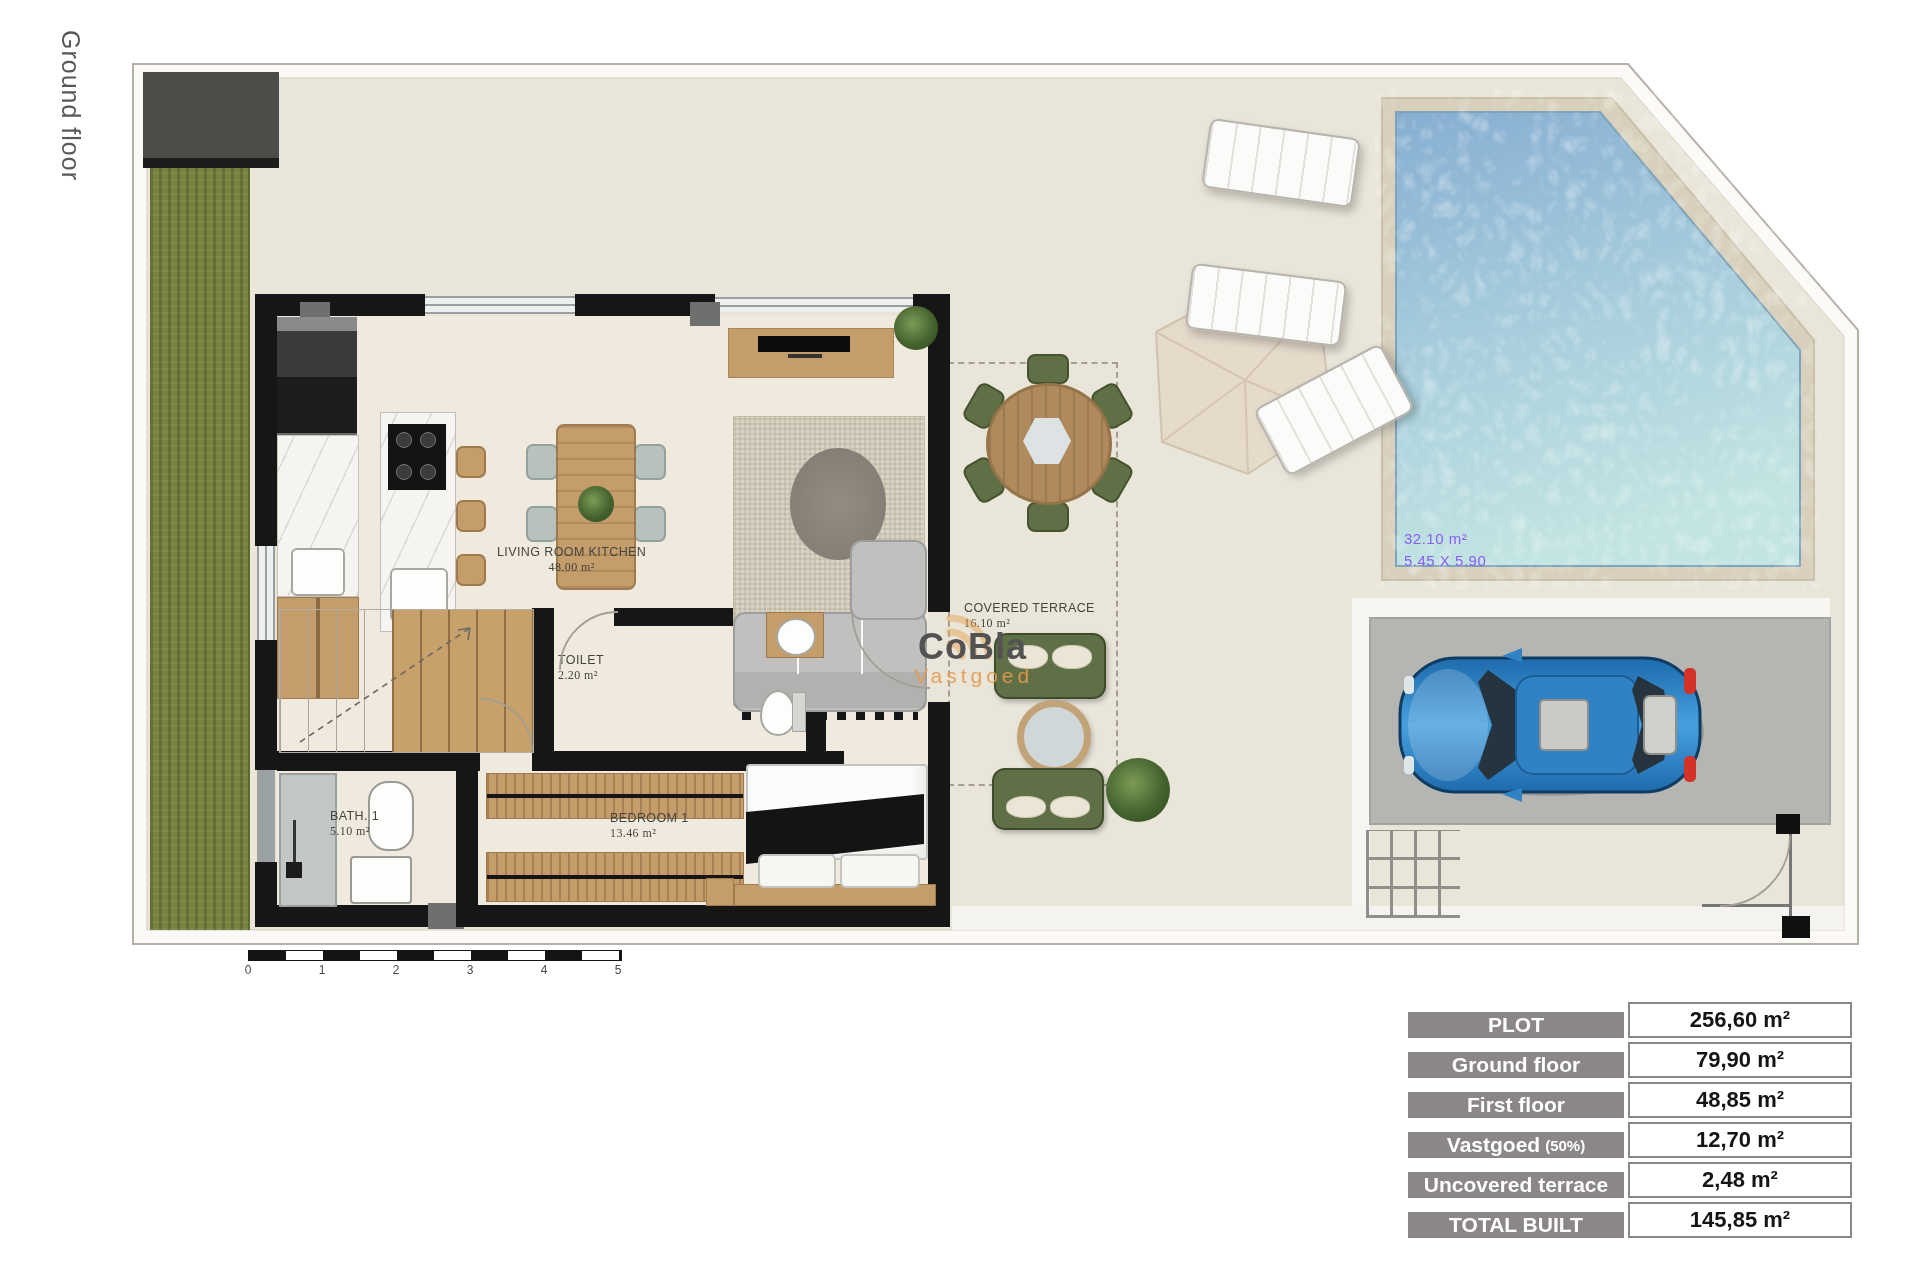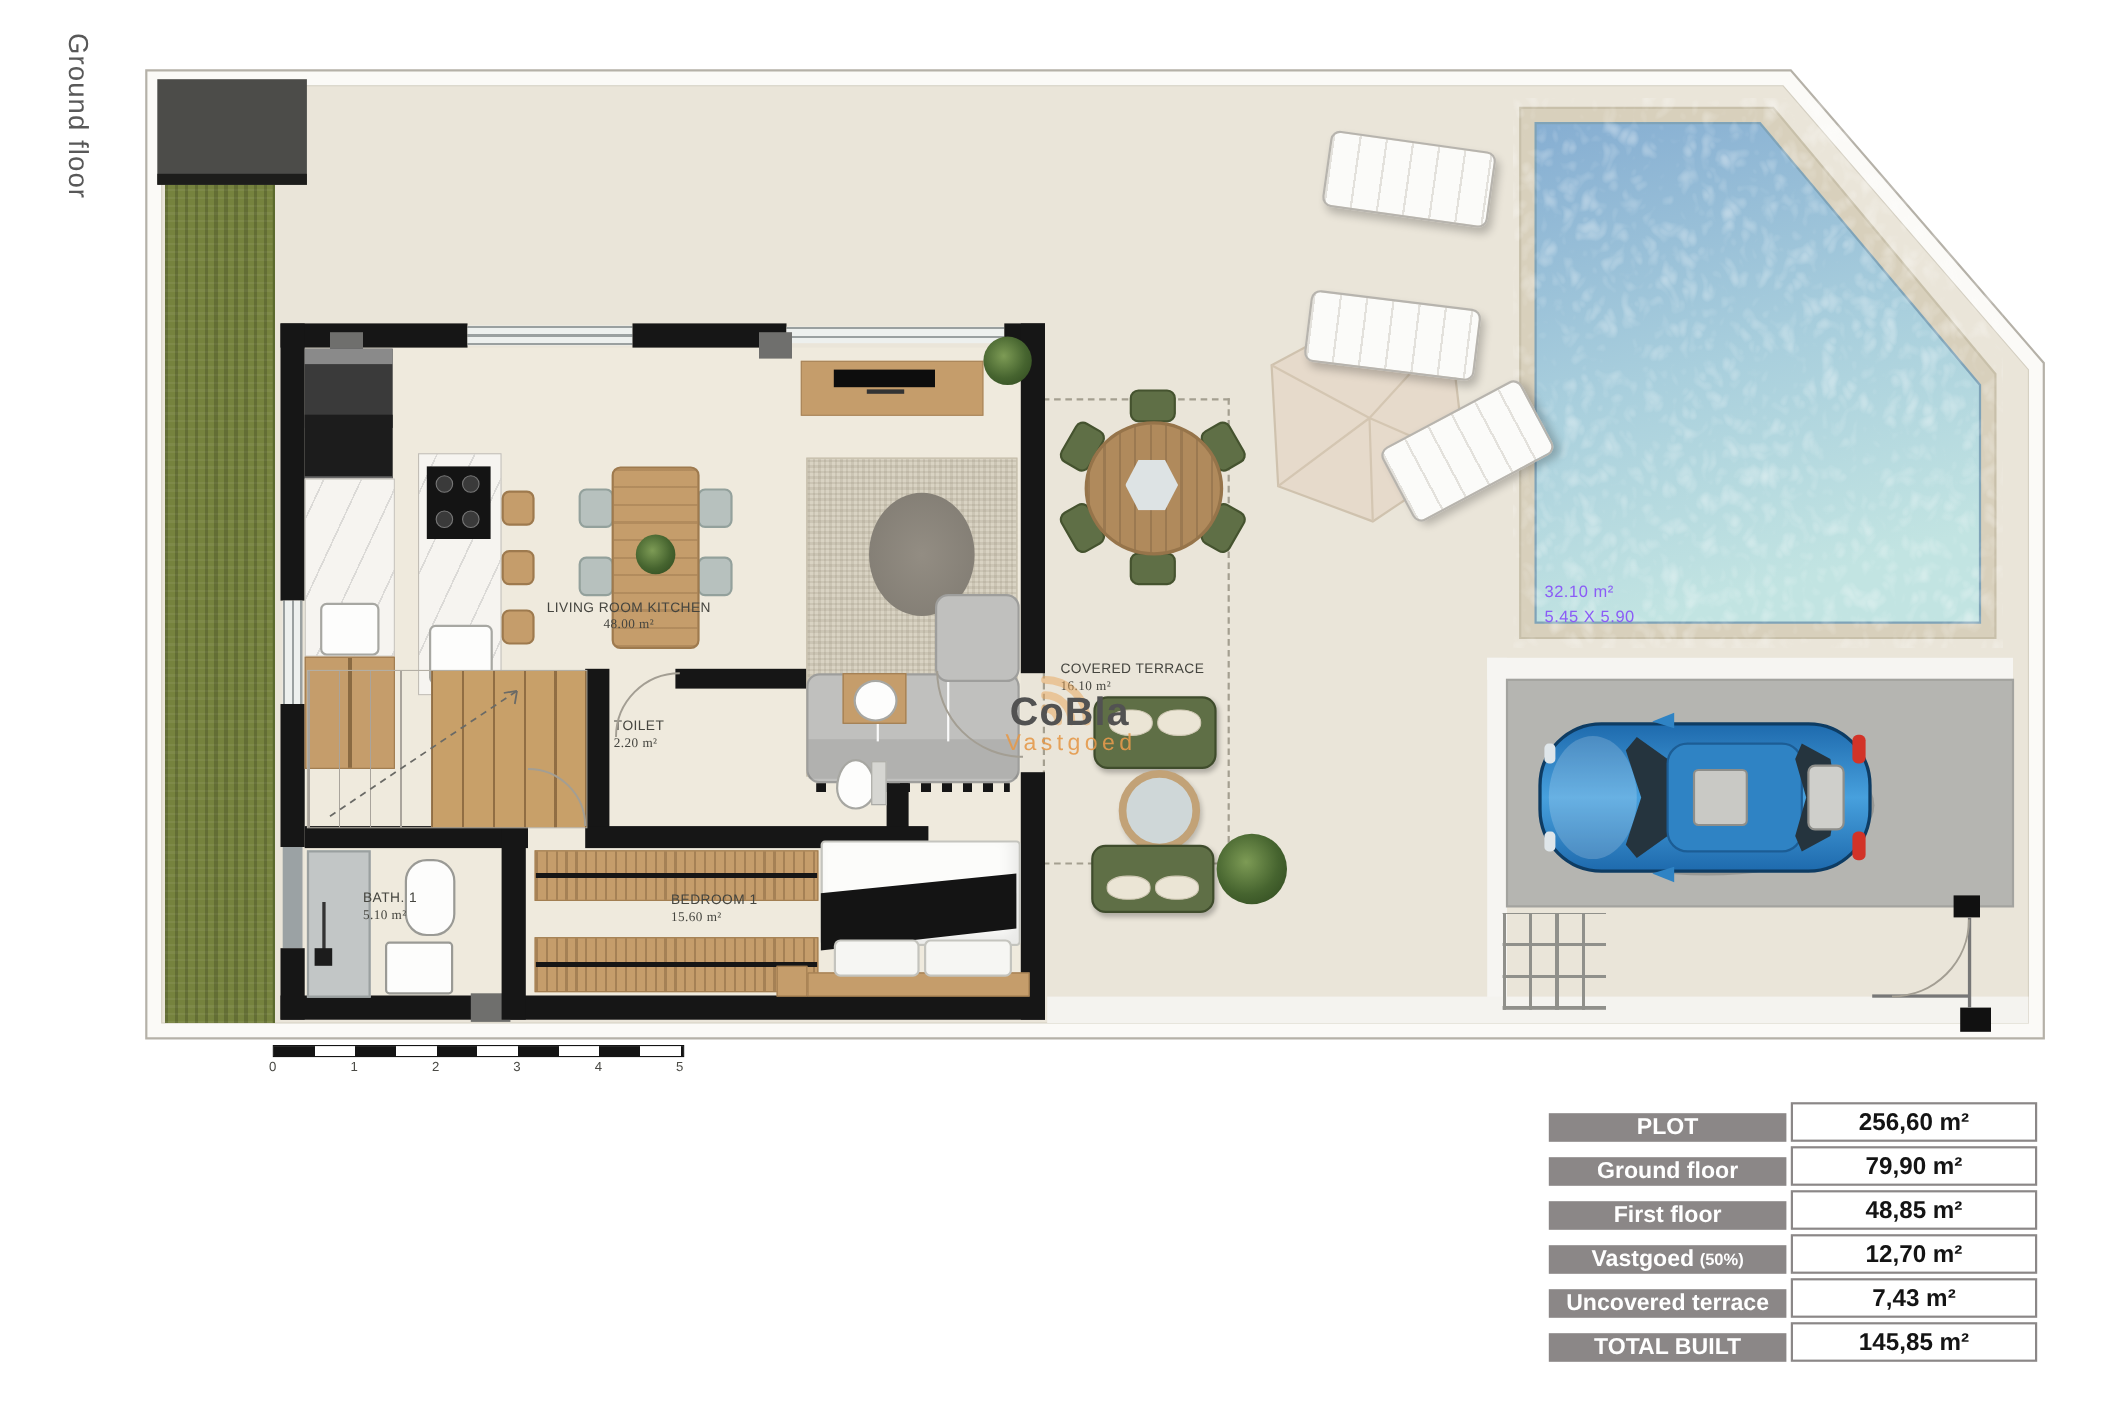--- a/index.html
+++ b/index.html
@@ -249,21 +249,21 @@
   <div class="lblgroup" style="left:558px;top:652px;">
     <div class="lname">TOILET</div>
     <div class="larea">2.20 m²</div>
   </div>
   <div class="lblgroup" style="left:330px;top:808px;">
     <div class="lname">BATH. 1</div>
     <div class="larea">5.10 m²</div>
   </div>
   <div class="lblgroup" style="left:610px;top:810px;">
     <div class="lname">BEDROOM 1</div>
-    <div class="larea">15.60 m²</div>
+    <div class="larea">13.46 m²</div>
   </div>
   <div class="lblgroup" style="left:964px;top:600px;">
     <div class="lname">COVERED TERRACE</div>
     <div class="larea">16.10 m²</div>
   </div>
 
   <div class="pool-text">
     <div>32.10 m²</div>
     <div>5.45 X 5.90</div>
   </div>
@@ -301,21 +301,21 @@
       </div>
     <div class="acell-v">48,85 m²</div>
     <div class="acell-l">
         <span>Vastgoed</span>
         <span class="sfx">(50%)</span>
       </div>
     <div class="acell-v">12,70 m²</div>
     <div class="acell-l">
         <span>Uncovered terrace</span>
       </div>
-    <div class="acell-v">7,43 m²</div>
+    <div class="acell-v">2,48 m²</div>
     <div class="acell-l">
         <span>TOTAL BUILT</span>
       </div>
     <div class="acell-v">145,85 m²</div>
   </div>
 
   <svg class="a" style="left:0;top:0;pointer-events:none;" width="1920" height="1000">
     <g fill="none" stroke="#a39e93" stroke-width="1.8">
       <path d="M618,612 A58,58 0 0 0 560,670"></path>
       <path d="M930,688 A78,78 0 0 1 852,610"></path>

